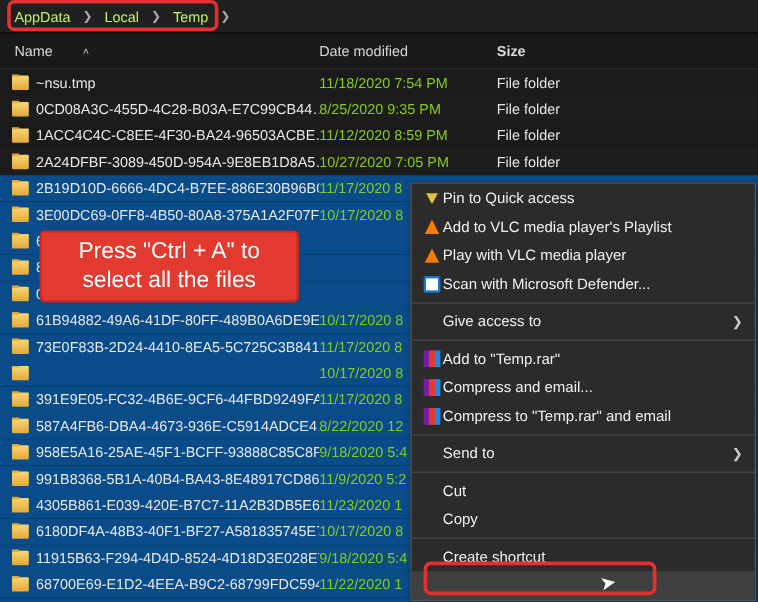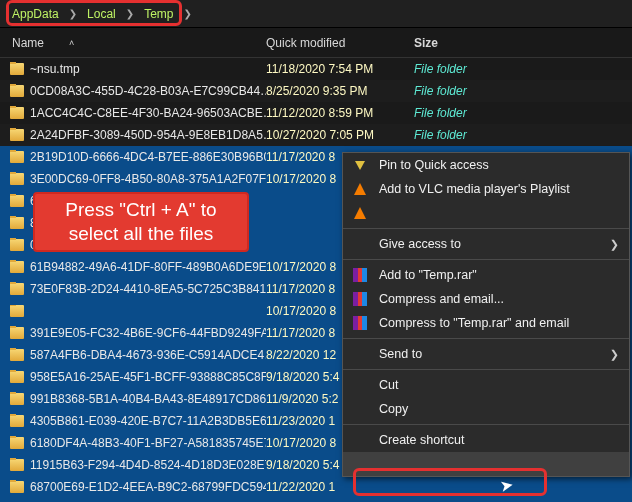--- a/index.html
+++ b/index.html
@@ -55,22 +55,22 @@
   .row {
     display: flex;
     height: 22px;
     align-items: center;
     font-size: 12px;
   }
   .row.sel { background: #0a4c8a; }
   .row.norm { background: #1a1a1a; }
   .row.norm2 { background: #1d1d1d; }
   .row .c-name { width: 266px; padding-left: 10px; display:flex; align-items:center; gap:6px; white-space:nowrap; overflow:hidden;}
-  .row .c-date { width: 148px; color:#fef9c3;}
-  .row .c-type { width: 128px; color:#5eead4;font-style:italic;}
+  .row .c-date { width: 148px; color:#84cc16;}
+  .row .c-type { width: 128px; color:#e5e5e5;}
   .folder-icon {
     width: 14px; height: 12px;
     background: linear-gradient(#f7d774,#e2a93a);
     border-radius: 1px;
     position: relative;
     flex-shrink:0;
   }
   .folder-icon::before{
     content:"";position:absolute;top:-2px;left:0;width:6px;height:3px;
     background:#e2a93a;border-radius:1px 1px 0 0;
@@ -111,21 +111,20 @@
     border: 1px solid #555;
     box-shadow: 2px 2px 6px rgba(0,0,0,.6);
     font-size: 12.5px;
     color: #f0f0f0;
   }
   .ctxmenu .item {
     display: flex;
     align-items: center;
     height: 24px;
     padding: 0 10px 0 8px;
-    gap: 10px;
   }
   .ctxmenu .item.hover { background: #404040; }
   .ctxmenu .sep { height: 1px; background: #4a4a4a; margin: 3px 0; }
   .ctxmenu .ic { width: 18px; height: 16px; display:flex;align-items:center;justify-content:center;flex-shrink:0;}
   .ctxmenu .lbl { flex: 1; white-space:nowrap;}
   .ctxmenu .arrow { color:#ccc; font-size:11px;}
   .ic-pin{width:0;height:0;border:5px solid transparent;border-top:9px solid #e0c040;transform:translateY(3px);}
   .ic-vlc{width:0;height:0;border-left:6px solid transparent;border-right:6px solid transparent;border-bottom:12px solid #f57c00;}
   .ic-def{width:14px;height:14px;background:#1976d2;border-radius:2px;position:relative;}
   .ic-def::after{content:"";position:absolute;inset:2px;background:#fff;}
@@ -142,21 +141,21 @@
   <span class="chev">❯</span>
   <span class="crumb">Temp</span>
   <span class="chev">❯</span>
 </div>
 
 <div class="columns">
   <div class="col-name">
     <span>Name</span>
     <span class="col-sort">˄</span>
   </div>
-  <div class="col-date">Quick modified</div>
+  <div class="col-date">Date modified</div>
   <div class="col-size">Size</div>
 </div>
 
 <div class="rows" id="rows">
     <div class="row norm">
       <div class="c-name">
         <span class="folder-icon"></span>
         <span>~nsu.tmp</span>
       </div>
       <div class="c-date">11/18/2020 7:54 PM</div>
@@ -330,20 +329,27 @@
   <div class="item">
     <span class="ic">
         <span class="ic-vlc"></span>
       </span>
     <span class="lbl">Add to VLC media player's Playlist</span>
   </div>
   <div class="item">
     <span class="ic">
         <span class="ic-vlc"></span>
       </span>
+    <span class="lbl">Play with VLC media player</span>
+  </div>
+  <div class="item">
+    <span class="ic">
+        <span class="ic-def"></span>
+      </span>
+    <span class="lbl">Scan with Microsoft Defender...</span>
   </div>
   <div class="sep"></div>
   <div class="item">
     <span class="ic"></span>
     <span class="lbl">Give access to</span>
     <span class="arrow">❯</span>
   </div>
   <div class="sep"></div>
   <div class="item">
     <span class="ic">

